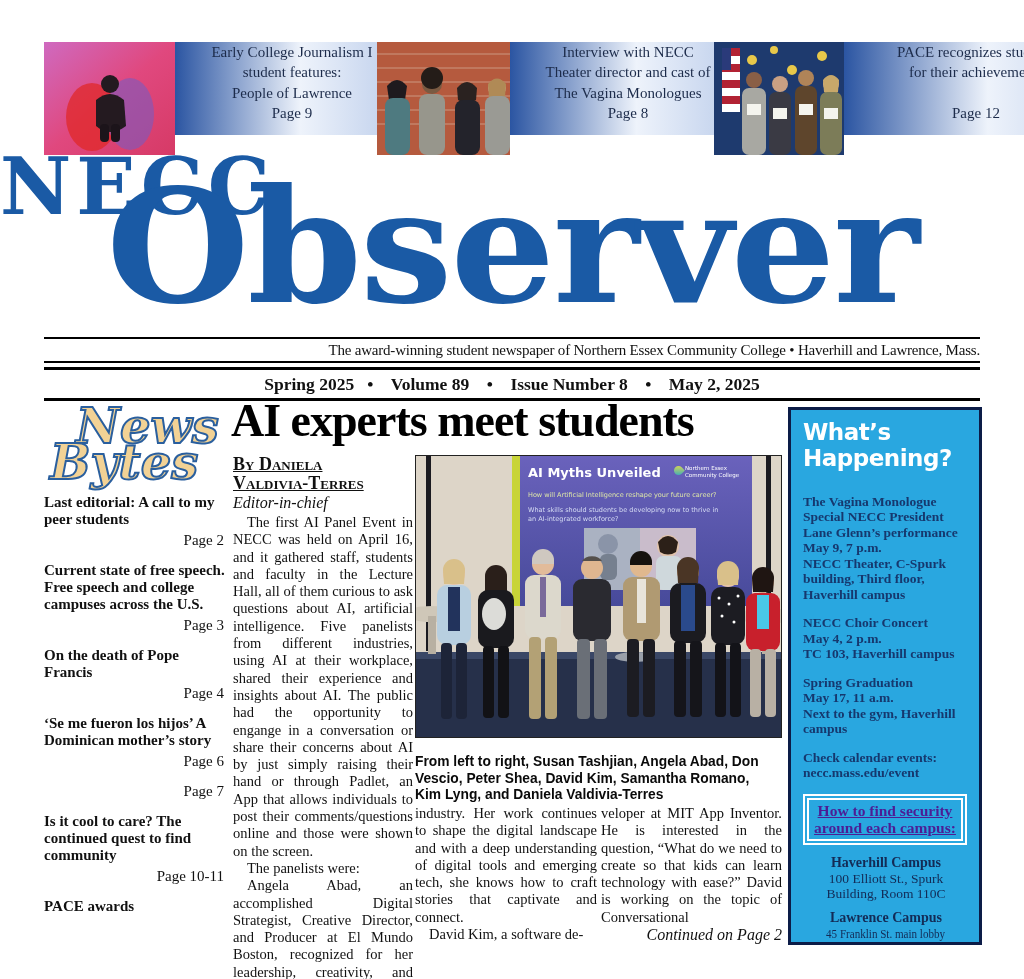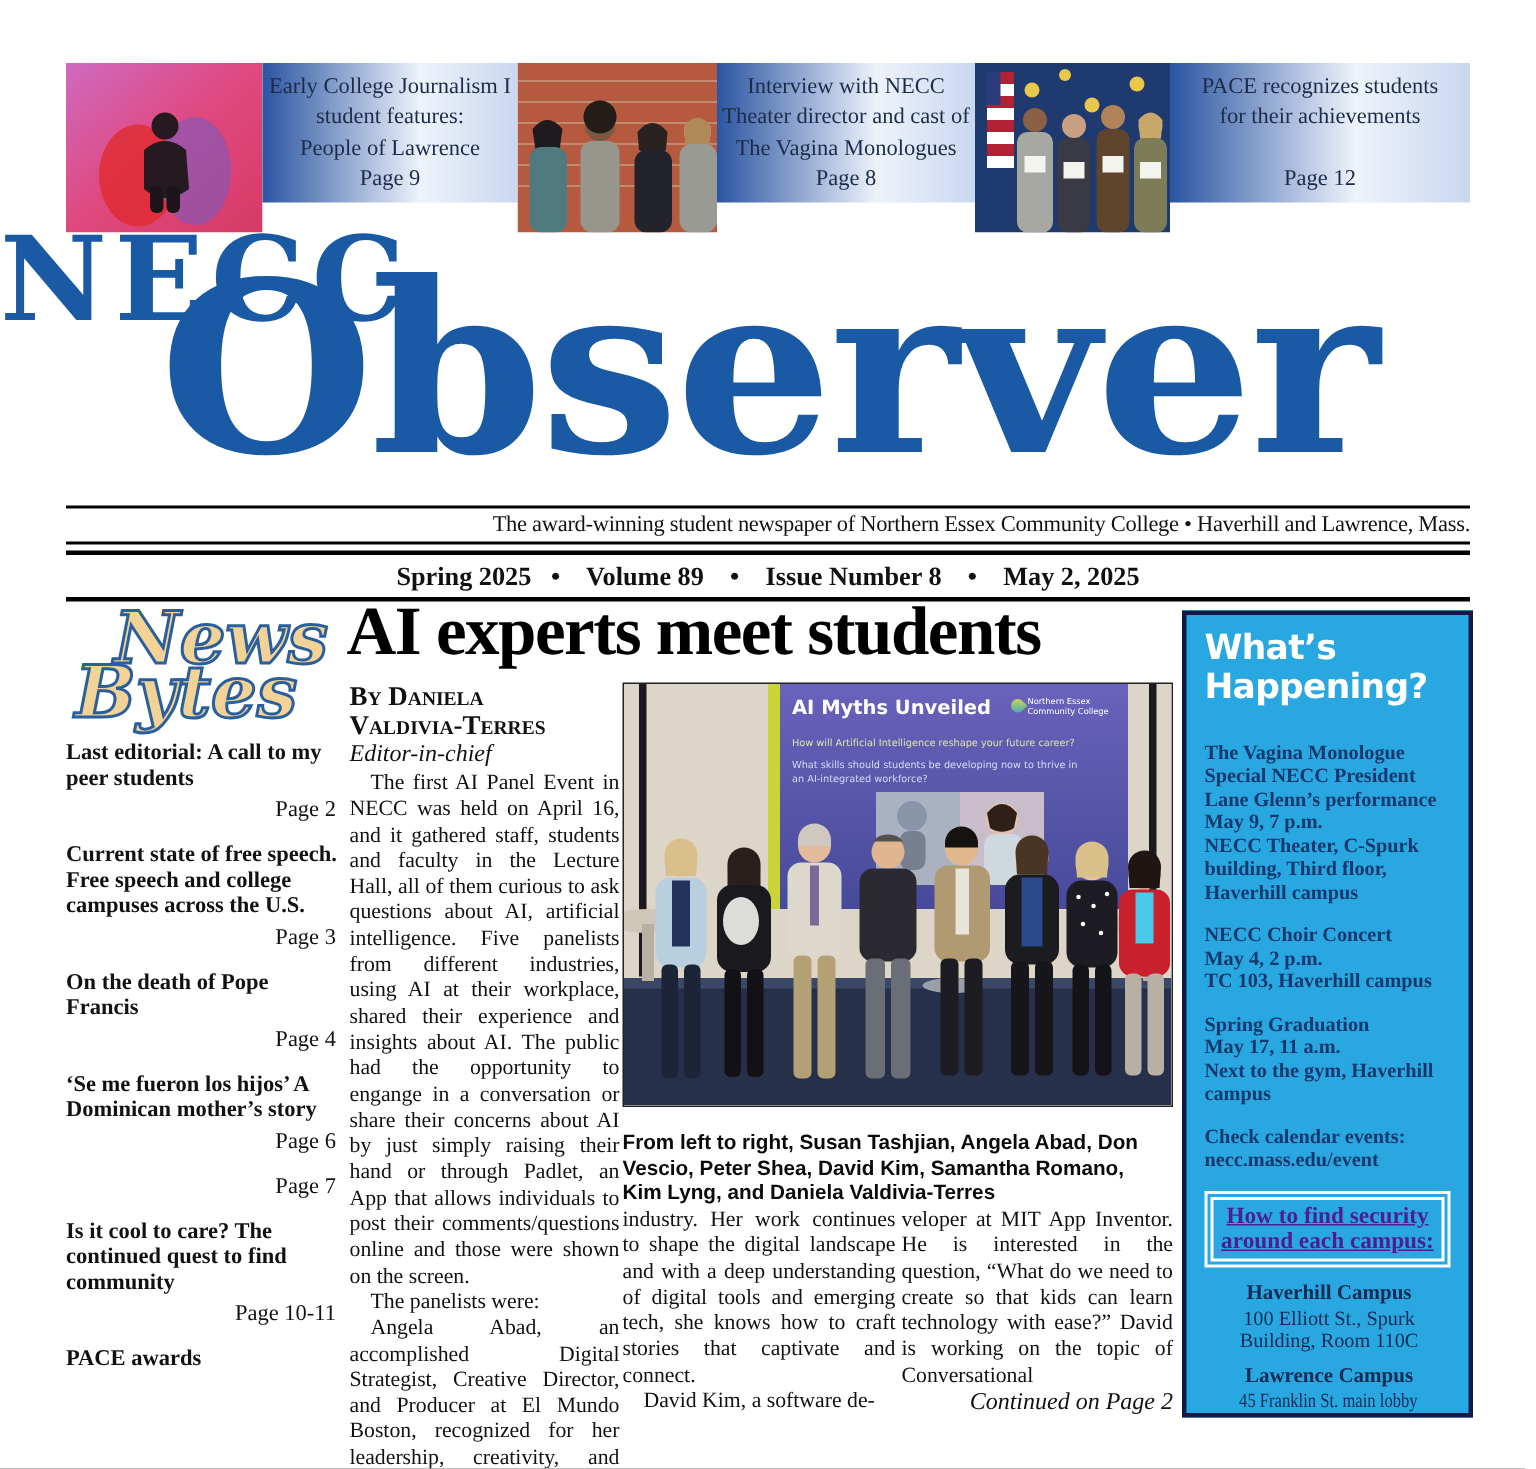--- a/index.html
+++ b/index.html
@@ -2,22 +2,22 @@
 <html><head>
 <meta charset="utf-8">
 <style>
   html,body{margin:0;padding:0;background:#888;}
   #page{position:relative;width:1024px;height:979px;background:#ffffff;overflow:hidden;
         font-family:"Liberation Serif",serif;color:#111;}
 
   
   .promo-strip{position:absolute;left:44px;top:42px;width:936px;height:113px;display:flex;}
   .promo-photo{flex:0 0 auto;height:113px;display:block;}
-  .promo-box{flex:0 0 auto;height:93px;display:flex;align-items:center;justify-content:center;
-             background:linear-gradient(to right,#2b55a2 0%,#eef3fb 62%,#c9d7ef 100%);}
+  .promo-box{flex:0 0 auto;height:93px;display:flex;align-items:flex-start;justify-content:center;
+             background:linear-gradient(to right,#2b55a2 0%,#eef3fb 62%,#c9d7ef 100%);padding-left:32px;}
   .promo-text{font-family:"Liberation Serif",serif;font-size:15px;line-height:1.35;color:#1c2b4a;
               text-align:center;white-space:pre-line;}
 
   
   .mast-necc{position:absolute;left:0;top:148px;width:100%;text-align:left;
              font-family:"DejaVu Serif",serif;font-weight:bold;font-size:78px;line-height:1;
              letter-spacing:5px;color:#1a5aa5;}
   .mast-observer{position:absolute;left:0;top:168px;width:100%;text-align:center;
              font-family:"DejaVu Serif",serif;font-weight:bold;font-size:158px;line-height:1;
              letter-spacing:-2px;color:#1a5aa5;transform:scaleX(1.04);transform-origin:center;}
@@ -223,21 +223,21 @@
     <div class="nb-item">
       <div class="nb-title">PACE awards</div>
 
     </div>
 
   </nav>
 
   <h1 class="headline" style="margin:0;">AI experts meet students</h1>
 
   <div class="col col1">
-    <div class="byline" style="white-space:pre-line;">By Daniela
+    <div class="byline" style="white-space:pre-line;text-decoration:underline;">By Daniela
 Valdivia-Terres</div>
     <div class="role">Editor-in-chief</div>
     <p>The first AI Panel Event in NECC was held on April 16, and it gathered staff, students and faculty in the Lecture Hall, all of them curious to ask questions about AI, artificial intelligence. Five panelists from different industries, using AI at their workplace, shared their experience and insights about AI. The public had the opportunity to engange in a conversation or share their concerns about AI by just simply raising their hand or through Padlet, an App that allows individuals to post their comments/questions online and those were shown on the screen.</p>
     <p>The panelists were:</p>
     <p>Angela Abad, an accomplished Digital Strategist, Creative Director, and Producer at El Mundo Boston, recognized for her leadership, creativity, and innovation in the media</p>
   </div>
 
   <figure class="photo-wrap" style="margin:0;">
     <svg width="365" height="281" viewBox="0 0 365 281">
       <rect width="365" height="281" fill="#d9d1c4"></rect>

